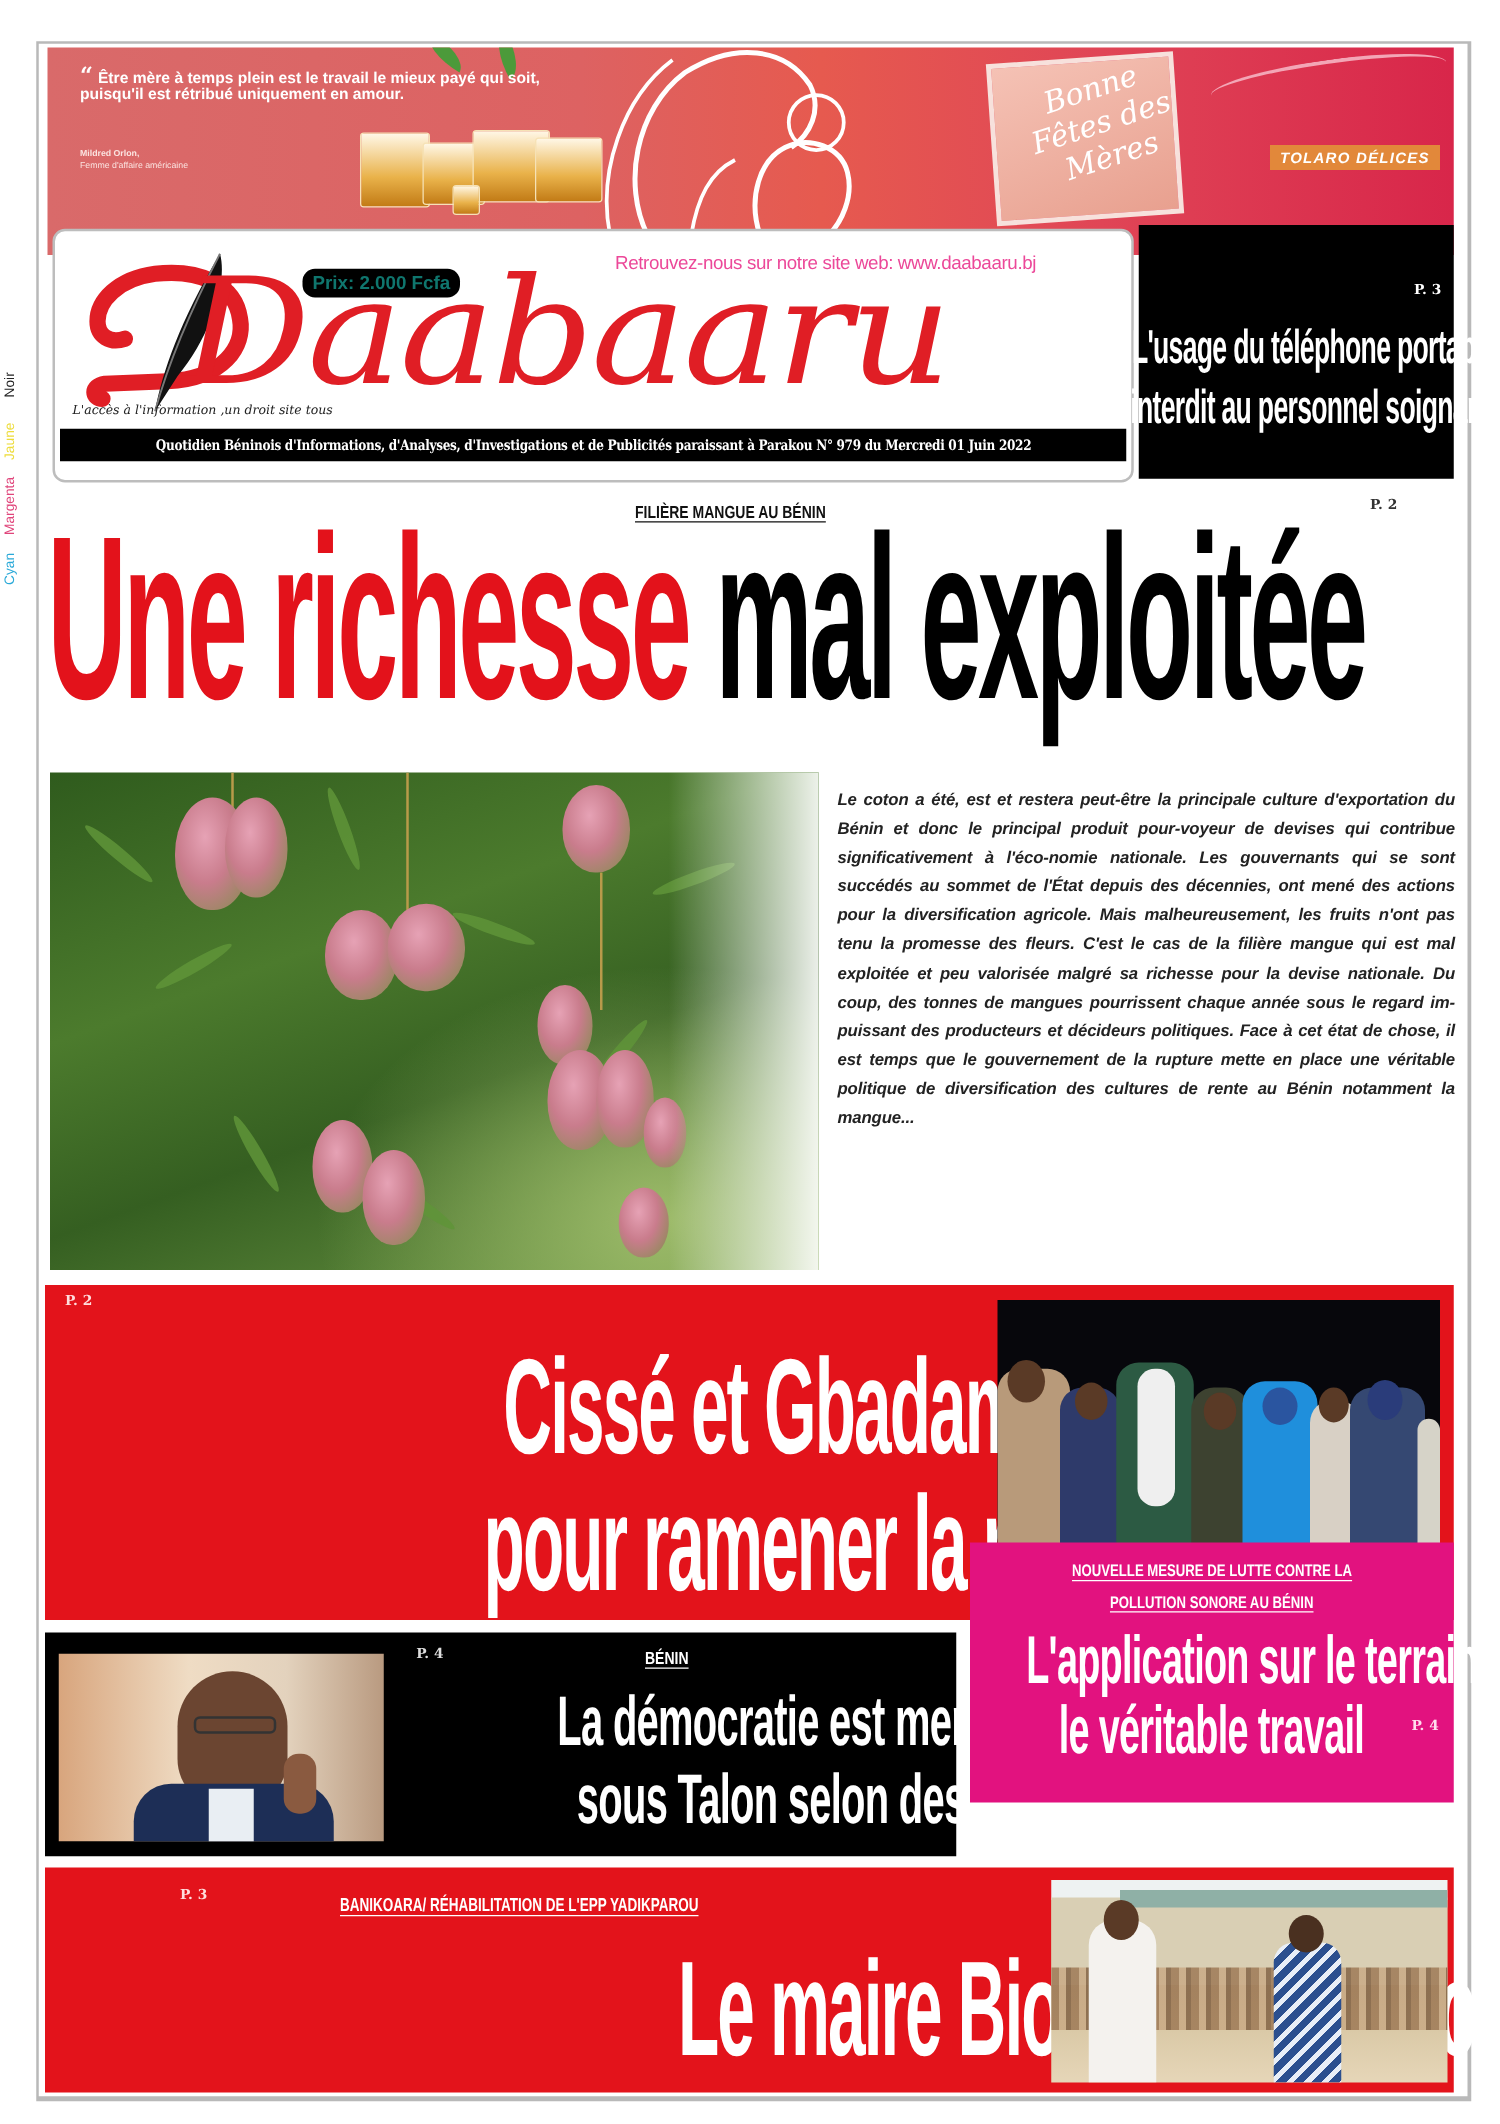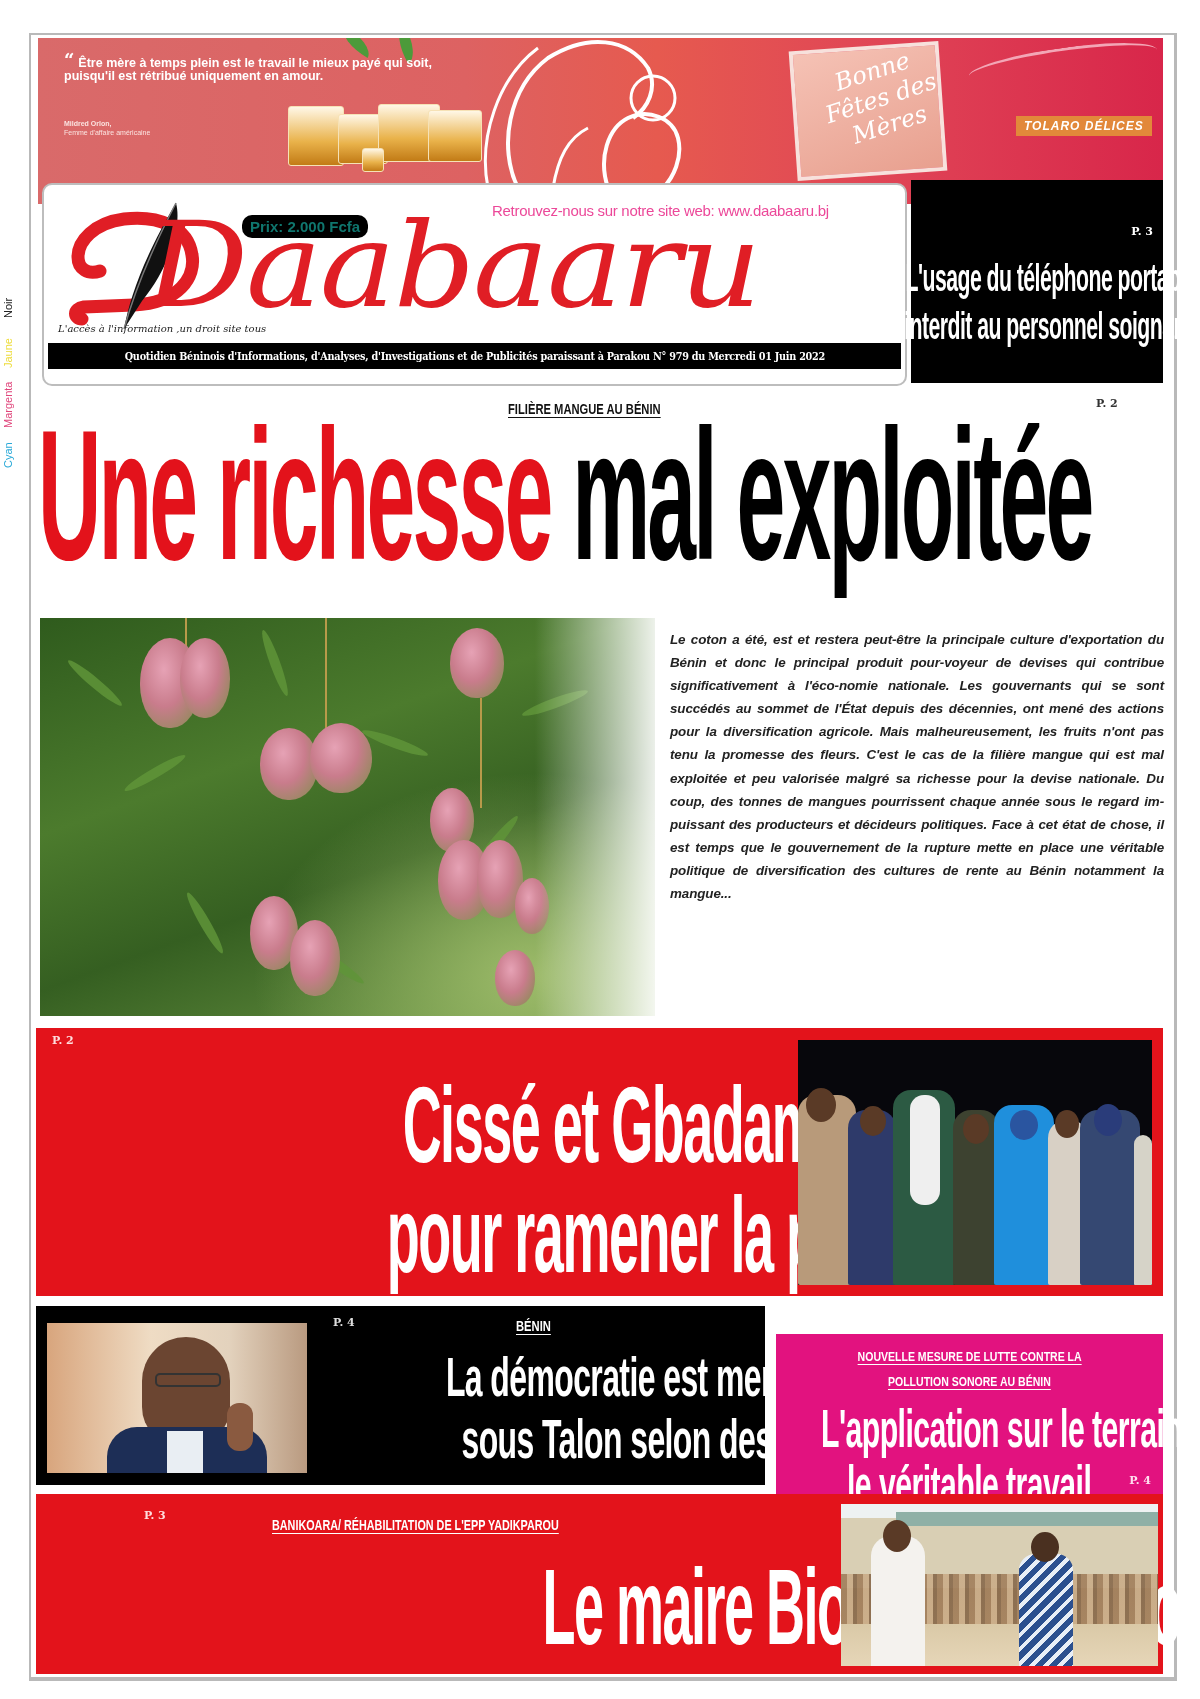--- a/index.html
+++ b/index.html
@@ -81,21 +81,21 @@
   
   .story-black { position: absolute; left: 36px; top: 1306px; width: 729px; height: 179px; background: #000; }
   .portrait { position: absolute; left: 11px; top: 17px; width: 260px; height: 150px; overflow: hidden; background: linear-gradient(90deg, #d8a57d 0%, #efdcc4 40%, #e3d2bd 70%, #b99a80 100%); }
   .story-black .pg { position: absolute; left: 297px; top: 10px; color: #ddd; }
   .story-black .kicker { position: absolute; left: 480px; top: 12px; color: #fff; font-size: 14px; }
   .story-black .kicker span { display: inline-block; transform: scaleX(0.8); transform-origin: left; }
   .story-black .title { position: absolute; left: 258px; top: 40px; width: 470px; color: #fff; text-align: center; font-size: 56px; line-height: 62px; letter-spacing: -1px; }
   .story-black .title .condensed { transform: scaleX(0.57); }
 
   
-  .story-pink { position: absolute; left: 776px; top: 1334px; width: 387px; height: 178px; background: #e2127f; text-decoration: underline; }
+  .story-pink { position: absolute; left: 776px; top: 1234px; width: 387px; height: 208px; background: #e2127f; text-decoration: underline; }
   .story-pink .kicker { position: absolute; left: 0; top: 10px; width: 100%; text-align: center; color: #fff; font-size: 13.5px; line-height: 25px; }
   .story-pink .kicker span { display: inline-block; transform: scaleX(0.78); white-space: nowrap; }
   .story-pink .title { position: absolute; left: -100px; top: 66px; width: 587px; color: #fff; text-align: center; font-size: 54px; line-height: 56px; letter-spacing: -1px; }
   .story-pink .title .condensed { transform: scaleX(0.56); }
   .story-pink .pg { position: absolute; right: 12px; top: 140px; color: #fde; }
 
   
   .story-bottom { position: absolute; left: 36px; top: 1494px; width: 1127px; height: 180px; background: #e3131b; }
   .story-bottom .pg { position: absolute; left: 108px; top: 15px; color: #fdd; }
   .story-bottom .kicker { position: absolute; left: 236px; top: 22px; color: #fff; font-size: 15px; }

